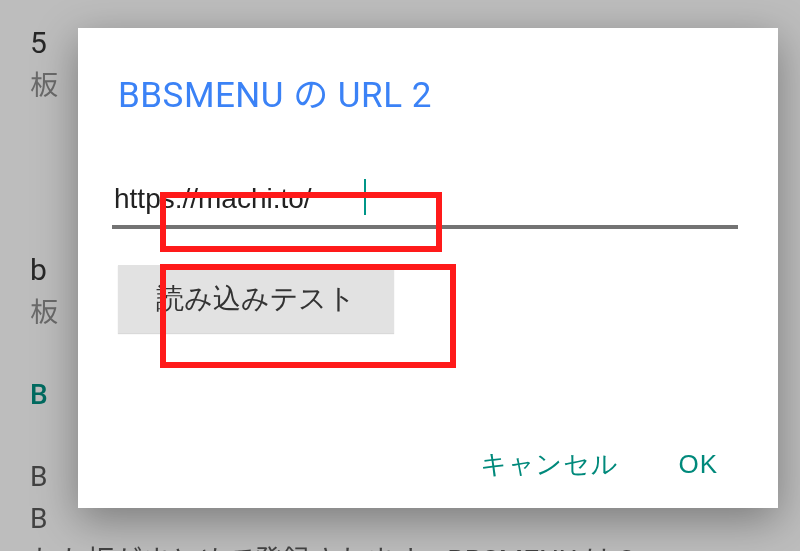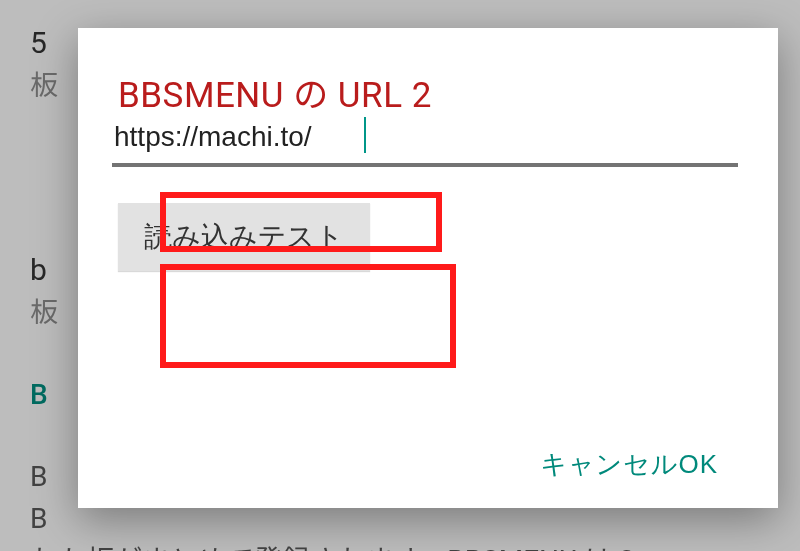--- a/index.html
+++ b/index.html
@@ -40,21 +40,22 @@
       width: 700px;
       height: 480px;
       background: #fff;
       box-shadow: 0 12px 40px rgba(0,0,0,0.35);
       padding: 38px 40px 20px 40px;
       display: flex;
       flex-direction: column;
     }
     .dialog-title {
       font-size: 35px;
-      color: #b91c1c;
+      color: #3b82f6;
+      margin-bottom: 62px;
       letter-spacing: 0.5px;
     }
     .field-wrap {
       position: relative;
       margin-left: -6px;
     }
     .url-input {
       width: 100%;
       border: none;
       border-bottom: 4px solid #737373;
@@ -67,34 +68,35 @@
     .cursor {
       position: absolute;
       left: 252px;
       top: 0;
       width: 2px;
       height: 36px;
       background: #009688;
     }
     .test-btn {
       margin-top: 36px;
-      width: 252px;
+      width: 276px;
       height: 68px;
       background: #e2e2e2;
       border: none;
       font-size: 28px;
       color: #333;
       text-align: center;
       cursor: pointer;
       box-shadow: 0 1px 1px rgba(0,0,0,0.15);
     }
     .actions {
       margin-top: auto;
       display: flex;
       justify-content: flex-end;
+      gap: 60px;
       padding-right: 20px;
       padding-bottom: 6px;
     }
     .action-btn {
       background: none;
       border: none;
       color: #00897b;
       font-size: 26px;
       font-weight: 500;
       letter-spacing: 1px;

